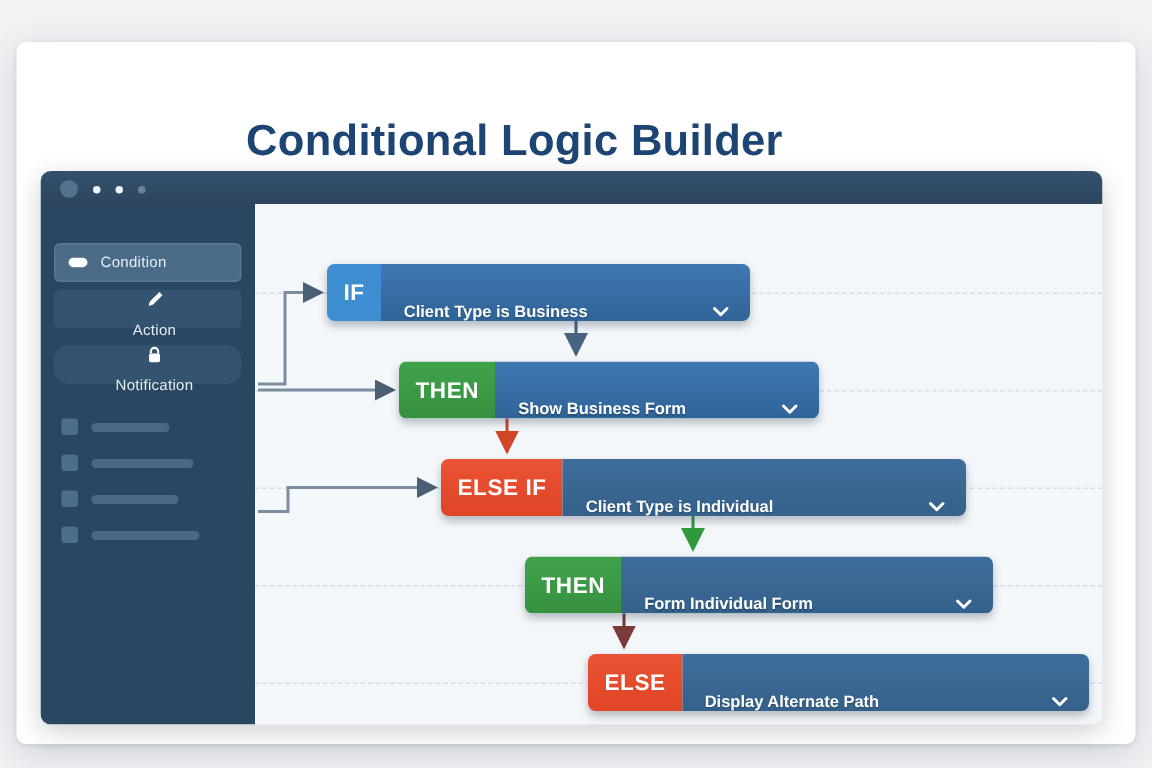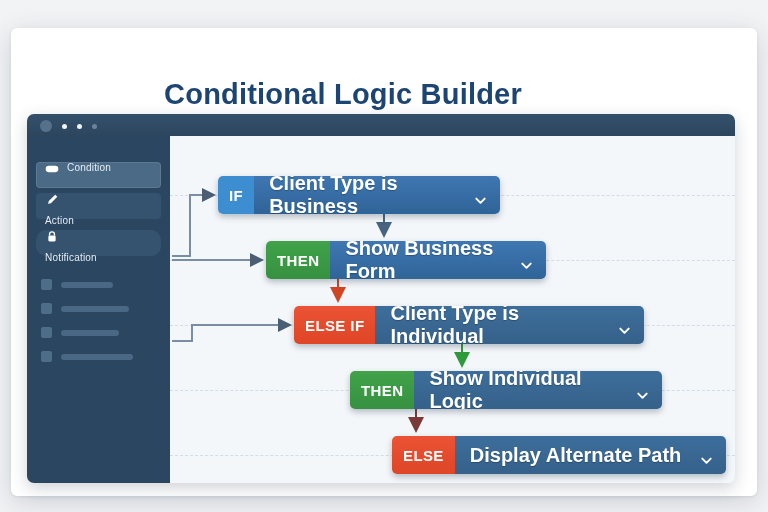--- a/index.html
+++ b/index.html
@@ -49,21 +49,21 @@
   .dot.d4{width:5px;height:5px;background:#6d8399;}
 
   
   .sidebar{
     position:absolute;left:0;top:22px;width:143px;height:347px;
     background:linear-gradient(180deg,#2b4660 0%,#2a4惊5d 100%);
     background:#2b4660;
   }
   .side-item{
     position:absolute;left:9px;width:125px;height:26px;border-radius:4px;
-    display:flex;align-items:flex-start;gap:8px;padding-left:9px;box-sizing:border-box;
+    display:flex;align-items:center;gap:8px;padding-left:9px;box-sizing:border-box;
     color:#e9f0f6;font-size:10px;
   }
   .side-item.active{background:#4a6komm;}
   .side-item.active{background:#4b6a86;box-shadow:inset 0 0 0 1px rgba(255,255,255,.10);}
   .side-item.idle{background:#35536f;flex-direction:column;}
   .si-label{font-size:10px;color:#e4edf5;letter-spacing:.2px;}
   .ic{width:14px;height:14px;display:block;flex:0 0 14px;}
 
   .ph-list{position:absolute;left:14px;top:143px;}
   .ph-row{display:flex;align-items:center;gap:9px;margin-bottom:13px;}
@@ -81,22 +81,22 @@
   .node{
     position:absolute;height:38px;border-radius:5px;display:flex;align-items:stretch;
     box-shadow:0 3px 6px rgba(30,50,70,.30);overflow:hidden;
   }
   .badge{
     display:flex;align-items:center;justify-content:center;
     color:#ffffff;font-size:15px;font-weight:bold;letter-spacing:.4px;
     padding:12px 11px;box-sizing:border-box;
   }
   .body{
-    display:flex;align-items:center;justify-content:space-between;
-    color:#ffffff;font-size:20px;font-weight:bold;
+    display:flex;align-items:flex-end;justify-content:space-between;
+    color:#ffffff;font-size:11px;font-weight:bold;
     padding:0 13px 0 15px;box-sizing:border-box;flex:1;
     text-shadow:0 1px 1px rgba(0,0,0,.25);
   }
   .chev{width:13px;height:13px;flex:0 0 13px;margin-left:10px;}
 
   .body.blue{background:linear-gradient(180deg,#3f77b2 0%,#2f6497 100%);}
   .body.steel{background:linear-gradient(180deg,#3d6e9b 0%,#35618a 100%);}
   .badge.if{background:#3d8ed0;}
   .badge.then{background:linear-gradient(180deg,#41a24a 0%,#369140 100%);}
   .badge.elseif{background:linear-gradient(180deg,#ea5334 0%,#df4526 100%);}
@@ -246,21 +246,21 @@
               <svg viewBox="0 0 14 14" width="13" height="13">
                   <path d="M2.5 5 L7 9.5 L11.5 5" fill="none" stroke="#ffffff" stroke-width="2.1" stroke-linecap="round" stroke-linejoin="round"></path>
                 </svg>
             </span>
           </div>
         </div>
 
         <div class="node" style="left:180px;top:235px;width:312px;">
           <div class="badge then">THEN</div>
           <div class="body steel">
-            <span>Show Individual Logic</span>
+            <span>Form Individual Form</span>
             <span class="chev">
               <svg viewBox="0 0 14 14" width="13" height="13">
                   <path d="M2.5 5 L7 9.5 L11.5 5" fill="none" stroke="#ffffff" stroke-width="2.1" stroke-linecap="round" stroke-linejoin="round"></path>
                 </svg>
             </span>
           </div>
         </div>
 
         <div class="node" style="left:222px;top:300px;width:334px;">
           <div class="badge els">ELSE</div>

